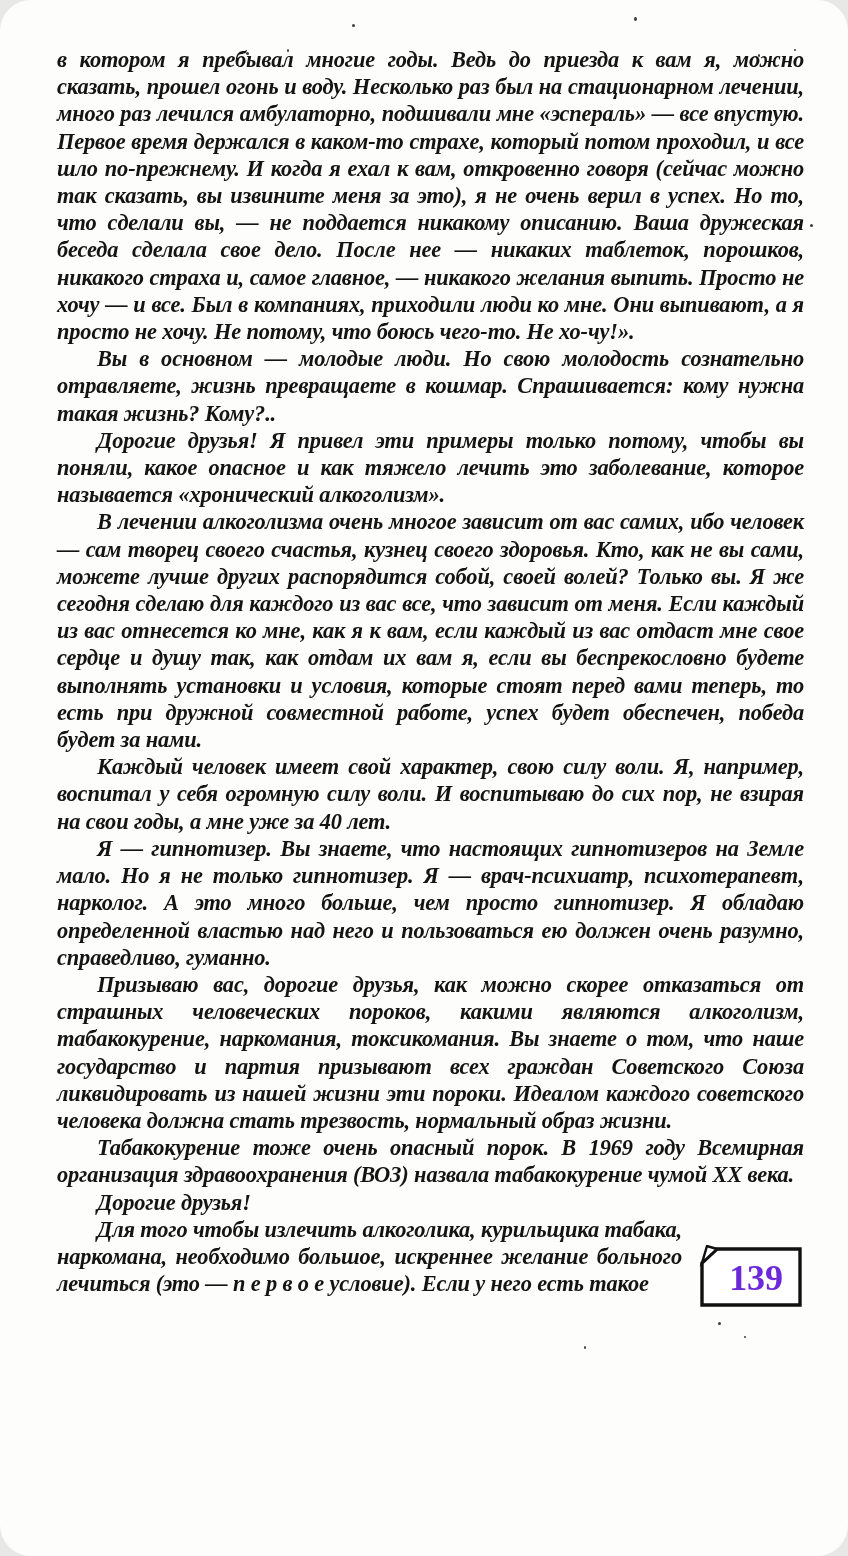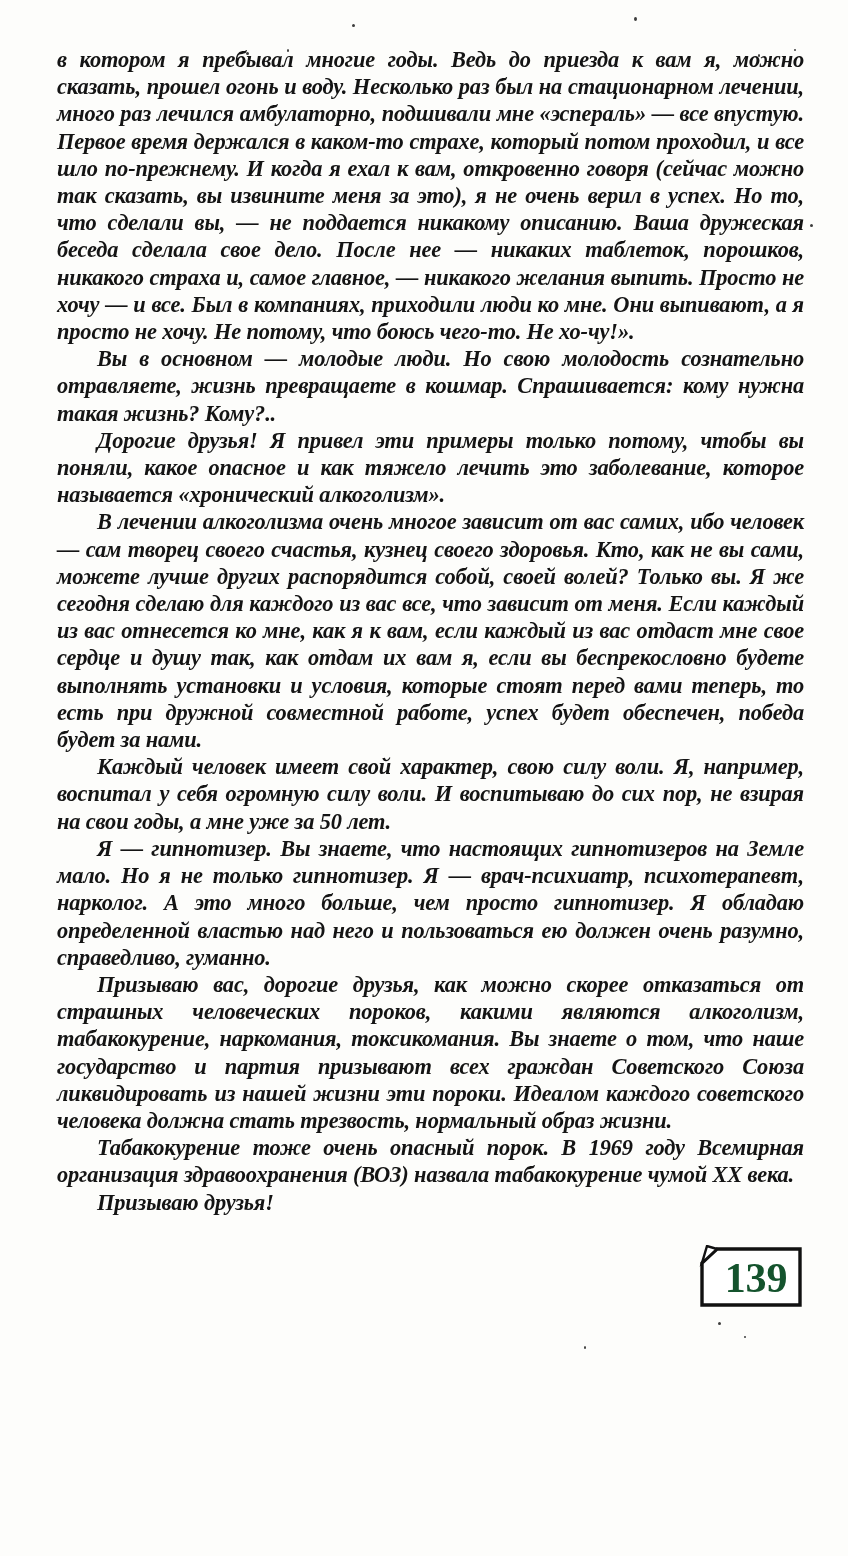--- a/index.html
+++ b/index.html
@@ -1,67 +1,68 @@
 <!DOCTYPE html>
 <html lang="ru"><head>
 <meta charset="utf-8">
 <style>
   html,body{margin:0;padding:0;}
   body{width:848px;height:1556px;background:#e8e8e6;}
   .page{
-    position:relative;width:848px;height:1556px;background:#fdfdfb;overflow:hidden;
+    position:relative;width:848px;height:1556px;background:#fdfdfb;overflow:hidden;border-radius:31px;
   }
   .text-block{
     position:absolute;left:57px;top:46px;width:747px;
     font-family:"Liberation Serif","DejaVu Serif",serif;
     font-style:italic;font-weight:700;
     font-size:22.4px;line-height:27.2px;letter-spacing:-0.15px;
     color:#141414;text-align:justify;
   }
   .para{margin:0;padding:0;text-indent:40px;}
   .para.no-indent{text-indent:0;}
   .badge-spacer{float:right;width:1px;height:26px;}
   .page-badge{
     float:right;clear:right;position:relative;
     width:106px;height:64px;margin:3px 0 6px 16px;
   }
   .page-badge svg{position:absolute;left:0;top:0;width:106px;height:64px;}
   .page-num{
     position:absolute;left:10px;right:0;top:3px;bottom:0;
     display:flex;align-items:center;justify-content:center;
     font-family:"Liberation Serif","DejaVu Serif",serif;
-    font-style:normal;font-weight:700;font-size:42px;color:#14532d;
+    font-style:normal;font-weight:700;font-size:36px;color:#6d28d9;
     text-indent:0;
   }
   .speck{position:absolute;background:#1b1b1b;border-radius:50%;opacity:.85;}
 </style>
 </head>
 <body>
 
 <div class="page">
 
   <div class="text-block">
     <p class="para no-indent">в котором я пребывал многие годы. Ведь до приезда к вам я, можно сказать, прошел огонь и воду. Несколько раз был на стационарном лечении, много раз лечился амбулаторно, подшивали мне «эспераль» — все впустую. Первое время держался в каком-то страхе, который потом проходил, и все шло по-прежнему. И когда я ехал к вам, откровенно говоря (сейчас можно так сказать, вы извините меня за это), я не очень верил в успех. Но то, что сделали вы, — не поддается никакому описанию. Ваша дружеская беседа сделала свое дело. После нее — никаких таблеток, порошков, никакого страха и, самое главное, — никакого желания выпить. Просто не хочу — и все. Был в компаниях, приходили люди ко мне. Они выпивают, а я просто не хочу. Не потому, что боюсь чего-то. Не хо-чу!».</p>
     <p class="para">Вы в основном — молодые люди. Но свою молодость сознательно отравляете, жизнь превращаете в кошмар. Спрашивается: кому нужна такая жизнь? Кому?..</p>
     <p class="para">Дорогие друзья! Я привел эти примеры только потому, чтобы вы поняли, какое опасное и как тяжело лечить это заболевание, которое называется «хронический алкоголизм».</p>
     <p class="para">В лечении алкоголизма очень многое зависит от вас самих, ибо человек — сам творец своего счастья, кузнец своего здоровья. Кто, как не вы сами, можете лучше других распорядится собой, своей волей? Только вы. Я же сегодня сделаю для каждого из вас все, что зависит от меня. Если каждый из вас отнесется ко мне, как я к вам, если каждый из вас отдаст мне свое сердце и душу так, как отдам их вам я, если вы беспрекословно будете выполнять установки и условия, которые стоят перед вами теперь, то есть при дружной совместной работе, успех будет обеспечен, победа будет за нами.</p>
-    <p class="para">Каждый человек имеет свой характер, свою силу воли. Я, например, воспитал у себя огромную силу воли. И воспитываю до сих пор, не взирая на свои годы, а мне уже за 50 лет.</p>
+    <p class="para">Каждый человек имеет свой характер, свою силу воли. Я, например, воспитал у себя огромную силу воли. И воспитываю до сих пор, не взирая на свои годы, а мне уже за 40 лет.</p>
     <p class="para">Я — гипнотизер. Вы знаете, что настоящих гипнотизеров на Земле мало. Но я не только гипнотизер. Я — врач-психиатр, психотерапевт, нарколог. А это много больше, чем просто гипнотизер. Я обладаю определенной властью над него и пользоваться ею должен очень разумно, справедливо, гуманно.</p>
     <p class="para">Призываю вас, дорогие друзья, как можно скорее отказаться от страшных человеческих пороков, какими являются алкоголизм, табакокурение, наркомания, токсикомания. Вы знаете о том, что наше государство и партия призывают всех граждан Советского Союза ликвидировать из нашей жизни эти пороки. Идеалом каждого советского человека должна стать трезвость, нормальный образ жизни.</p>
     <p class="para">Табакокурение тоже очень опасный порок. В 1969 году Всемирная организация здравоохранения (ВОЗ) назвала табакокурение чумой ХХ века.</p>
-    <p class="para">Призываю друзья!</p>
+    <p class="para">Дорогие друзья!</p>
     <p class="para">
       <span class="badge-spacer"></span>
       <span class="page-badge">
         <svg viewBox="0 0 106 64" aria-hidden="true">
           <polygon points="19,4 102,4 102,60 4,60 4,18" fill="#ffffff" stroke="#111111" stroke-width="3.4" stroke-linejoin="miter"></polygon>
           <polygon points="19,4 9,1 4,18" fill="#ffffff" stroke="#111111" stroke-width="2.4" stroke-linejoin="miter"></polygon>
         </svg>
         <span class="page-num">139</span>
       </span>
+      <span>Для того чтобы излечить алкоголика, курильщика табака, наркомана, необходимо большое, искреннее желание больного лечиться (это — п е р в о е  условие). Если у него есть такое</span>
     </p>
   </div>
 
   <span class="speck" style="left:352px;top:24px;width:3px;height:3px;"></span>
   <span class="speck" style="left:246px;top:52px;width:3px;height:3px;"></span>
   <span class="speck" style="left:287px;top:49px;width:2px;height:3px;"></span>
   <span class="speck" style="left:634px;top:17px;width:3px;height:4px;"></span>
   <span class="speck" style="left:758px;top:54px;width:2px;height:3px;"></span>
   <span class="speck" style="left:794px;top:49px;width:2px;height:2px;"></span>
   <span class="speck" style="left:810px;top:224px;width:3px;height:3px;"></span>

